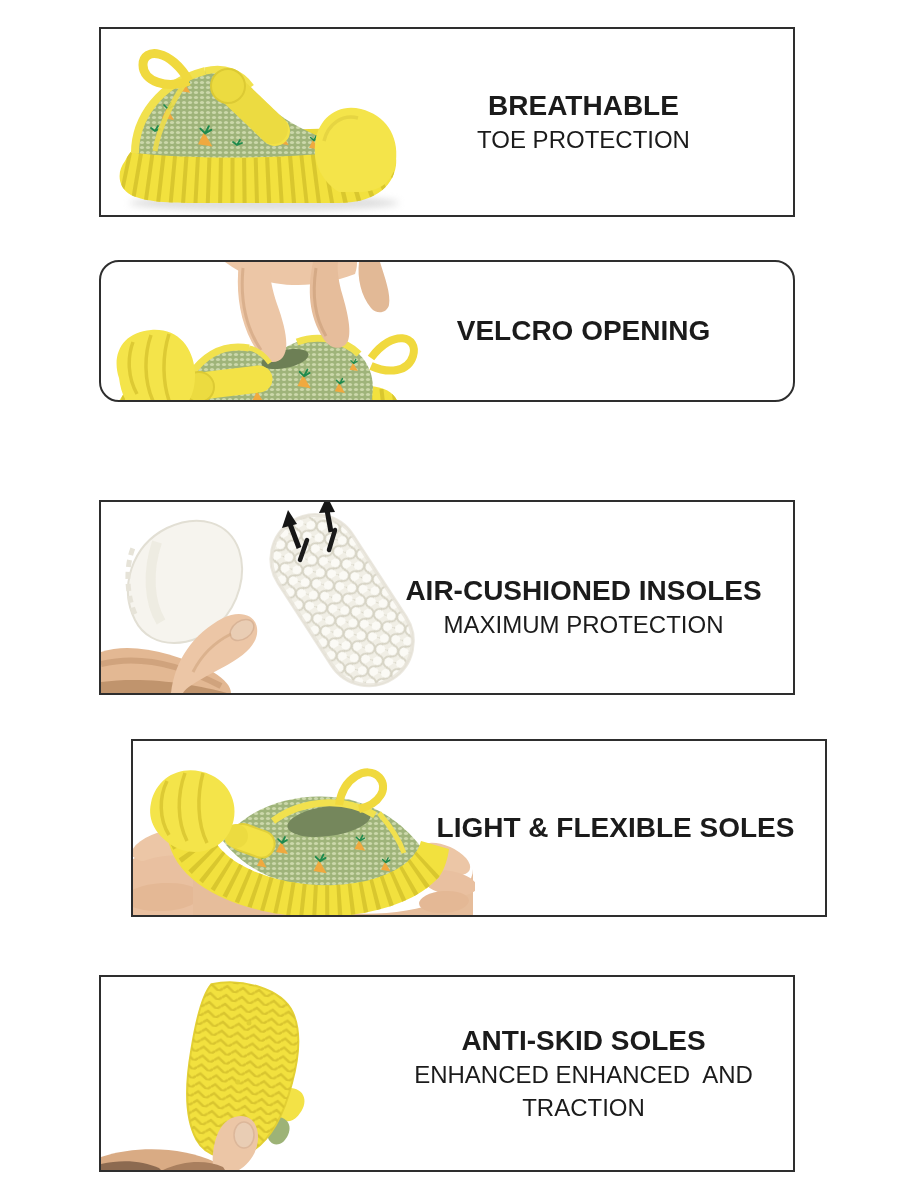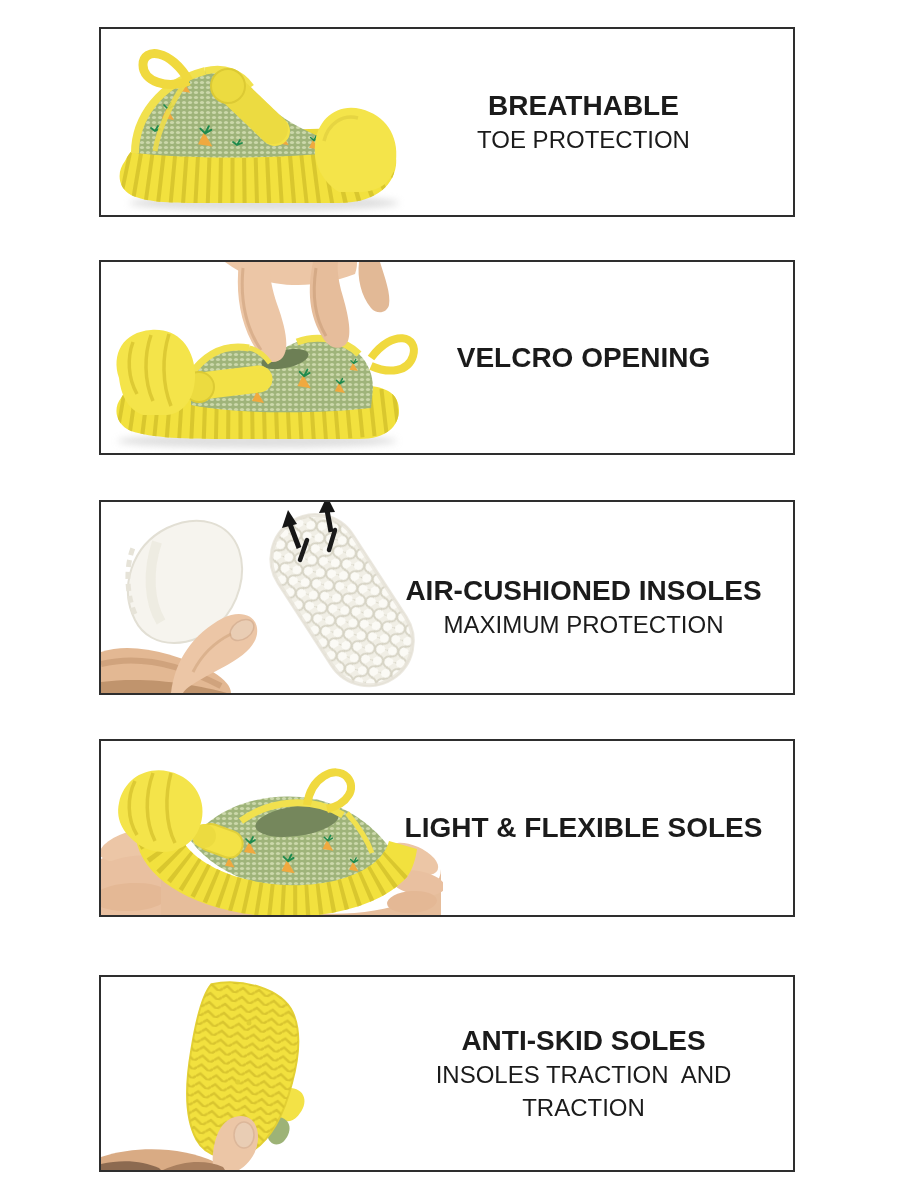--- a/index.html
+++ b/index.html
@@ -5,23 +5,23 @@
   html,body{margin:0;padding:0;}
   body{
     width:900px;height:1200px;background:#ffffff;position:relative;
     font-family:"Liberation Sans", sans-serif;color:#1b1b1b;overflow:hidden;
   }
   .panel{
     position:absolute;left:99px;width:696px;box-sizing:border-box;
     border:2px solid #2e2e2e;background:#ffffff;overflow:hidden;
   }
   #panel-1{top:27px;height:190px;}
-  #panel-2{top:260px;height:195px;}
+  #panel-2{top:260px;height:142px;border-radius:20px;}
   #panel-3{top:500px;height:195px;}
-  #panel-4{top:739px;height:178px;}
+  #panel-4{top:739px;height:178px;margin-left:32px;}
   #panel-5{top:975px;height:197px;}
   .photo{position:absolute;top:0;left:0;bottom:0;width:345px;}
   .photo svg{position:absolute;}
   .text{
     position:absolute;left:285px;right:12px;top:0;bottom:0;
     display:flex;flex-direction:column;justify-content:center;align-items:center;
     text-align:center;
   }
   .text.shift-down{box-sizing:border-box;}
   .title{font-weight:bold;font-size:28px;line-height:34px;white-space:pre-wrap;}
@@ -305,16 +305,16 @@
         <path d="M0,193 L0,180 C36,168 82,170 114,185 L120,193 Z" fill="#d9ab84"></path>
         <path d="M0,193 L0,187 C22,182 42,184 58,191 L60,193 Z" fill="#8c6a50"></path>
         <path d="M112,193 C110,166 118,144 134,140 C148,136 158,146 157,162 C156,178 146,188 138,193 Z" fill="#ecc6a6"></path>
         <ellipse cx="143" cy="158" rx="10" ry="13" fill="#e9cdb4" stroke="#dcb79a" stroke-width="1.5"></ellipse>
         <path d="M62,193 C84,183 106,183 122,190 L124,193 Z" fill="#a97f5e"></path>
       </g>
     </svg>
   </div>
   <div class="text shift-down">
     <div class="title">ANTI-SKID SOLES</div>
-    <div class="line">INSOLES TRACTION  AND</div>
+    <div class="line">ENHANCED ENHANCED  AND</div>
     <div class="line">TRACTION</div>
   </div>
 </section>
 
 </body></html>

